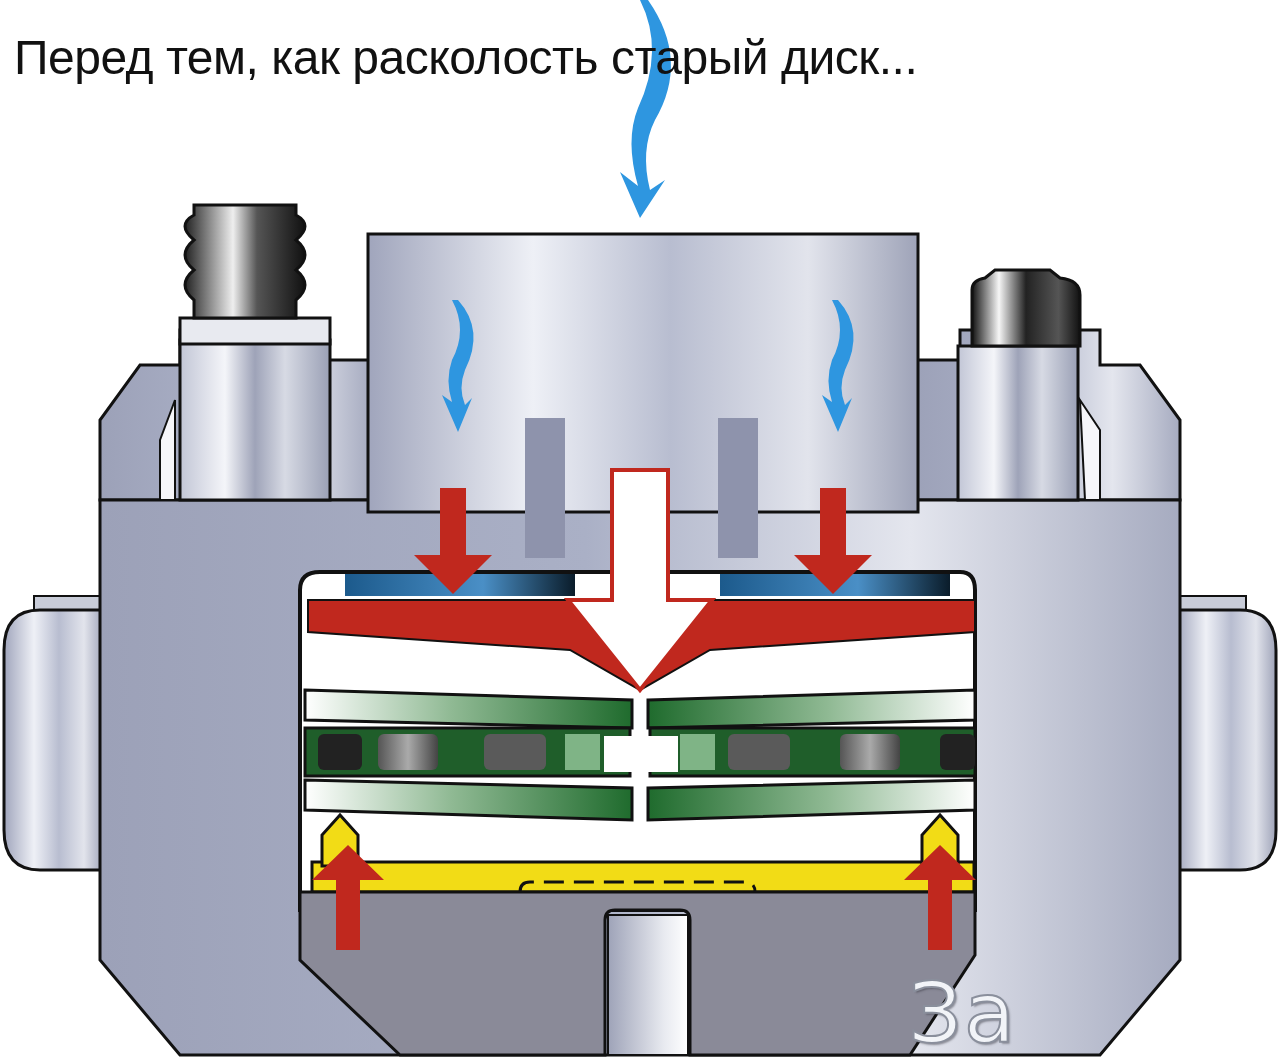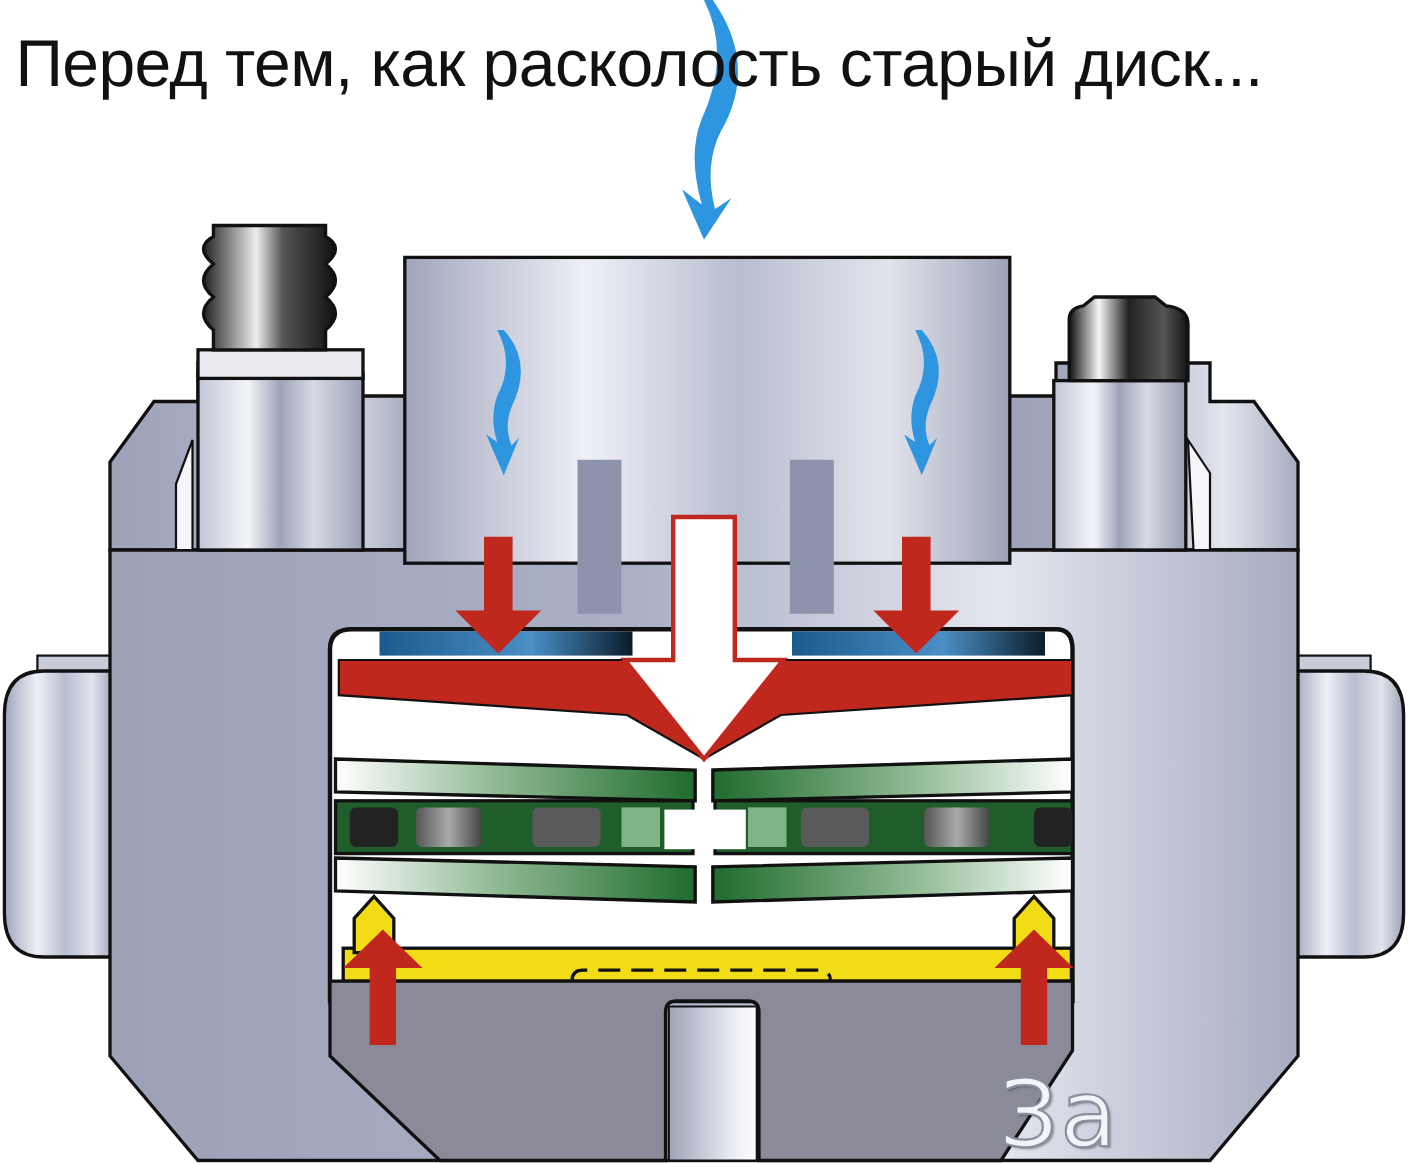--- a/index.html
+++ b/index.html
@@ -1,17 +1,17 @@
 <!DOCTYPE html>
 <html><head>
 <meta charset="utf-8">
 <style>
   html,body{margin:0;padding:0;background:#ffffff;}
   body{width:1280px;height:1057px;position:relative;overflow:hidden;font-family:"Liberation Sans",sans-serif;}
-  .caption{position:absolute;left:14px;top:2px;width:1240px;font-size:60px;line-height:112px;color:#111;letter-spacing:-0.5px;z-index:5;font-family:"Liberation Sans",sans-serif;}
+  .caption{position:absolute;left:14px;top:2px;width:1240px;font-size:48px;line-height:112px;color:#111;letter-spacing:-0.5px;z-index:5;font-family:"Liberation Sans",sans-serif;}
   svg.diagram{position:absolute;left:0;top:0;}
   .wm{position:absolute;left:908px;top:968px;font-size:84px;font-family:"DejaVu Sans",sans-serif;color:#f2f4f8;letter-spacing:2px;
       -webkit-text-stroke:2px #8a8f9c;text-shadow:2px 2px 2px rgba(60,60,70,0.5);z-index:6;line-height:90px;}
 </style>
 </head>
 <body>
 
 <div class="caption">Перед тем, как расколость старый диск...</div>
 
 <svg class="diagram" width="1280" height="1057" viewBox="0 0 1280 1057">

